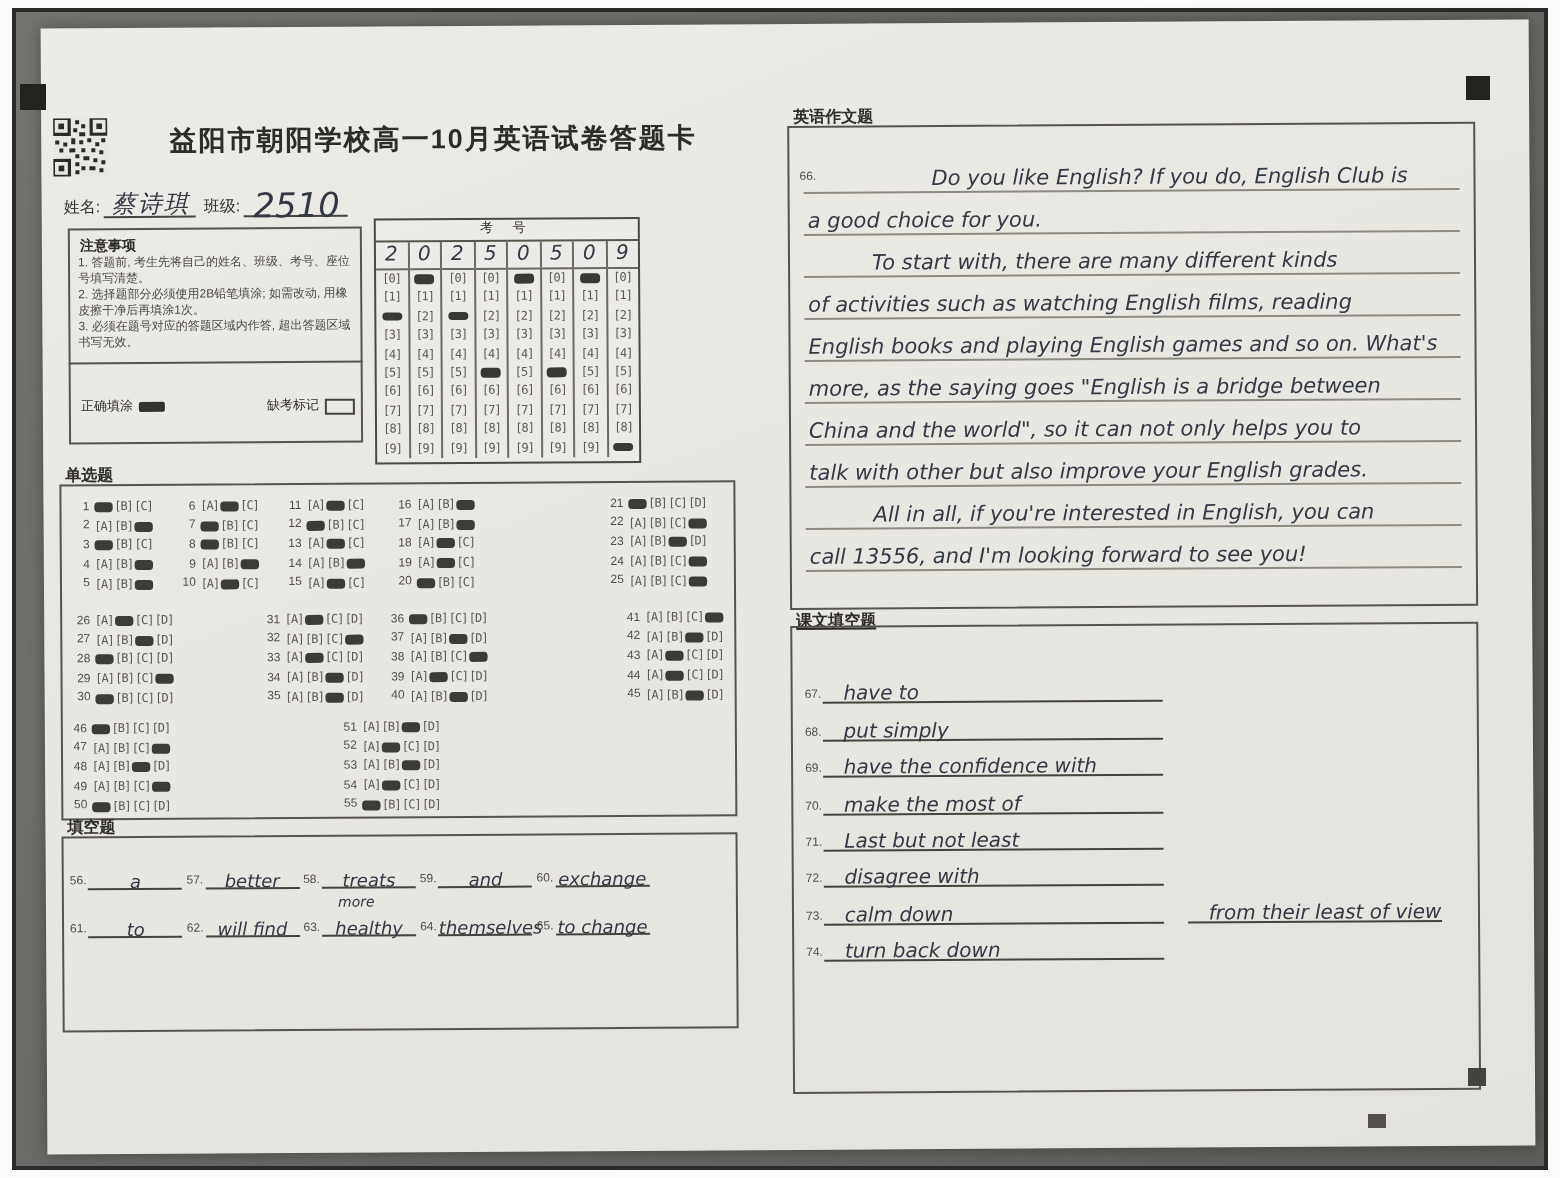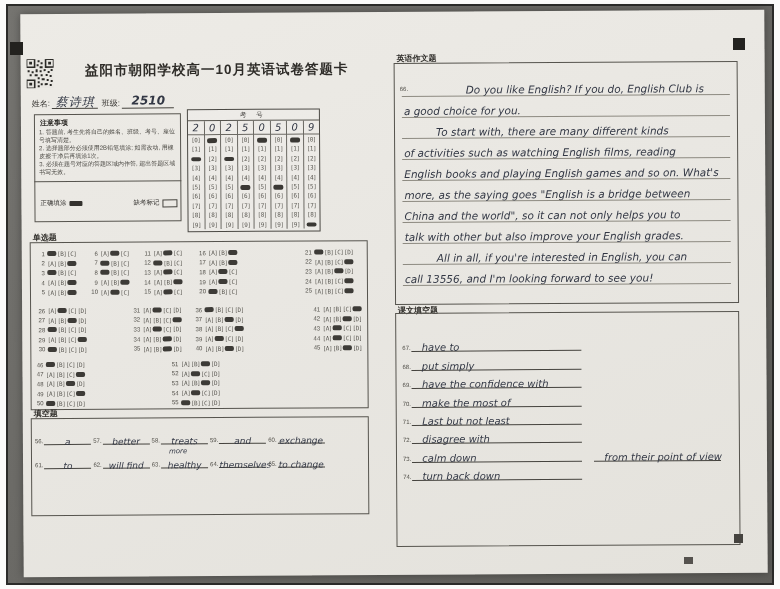--- a/index.html
+++ b/index.html
@@ -12,21 +12,21 @@
     box-shadow:0 0 8px rgba(0,0,0,0.35);}
   .reg{position:absolute;background:#23221f;}
   
   .title{position:absolute;left:0;top:48px;width:392px;text-align:center;
     font-size:13.5px;font-weight:700;color:#2e2c28;letter-spacing:1px;}
   .qr{position:absolute;left:6px;top:45px;width:27px;height:29px;}
   .fieldg{position:absolute;top:80px;height:17px;font-size:8px;color:#33312e;white-space:nowrap;}
   .uline{display:inline-block;border-bottom:1px solid #45433e;text-align:center;height:14px;vertical-align:bottom;}
   .hw{font-family:"DejaVu Sans",sans-serif;font-style:italic;color:#333845;}
   .hwname{font-size:12px;letter-spacing:1px;}
-  .hwval{font-size:12px;font-weight:bold;}
+  .hwval{font-size:17px;}
   
   .notice{position:absolute;left:13px;top:100px;width:145px;height:106px;border:1px solid #56544e;}
   .notice-title{font-size:7px;font-weight:700;color:#2f2d29;margin:3px 5px 1px;}
   .notice-item{font-size:6px;color:#4c4a45;line-height:1.25;margin:1px 4px;}
   .notice-div{position:absolute;left:-1px;right:-1px;top:66px;border-top:1px solid #56544e;}
   .notice-marks{position:absolute;left:5px;right:3px;top:84px;display:flex;align-items:center;
     font-size:6.5px;color:#33312e;gap:3px;}
   .mark-fill{display:inline-block;width:13px;height:5px;background:#34322e;border-radius:1px;}
   .mark-empty{display:inline-block;width:13px;height:6px;border:1px solid #45433e;background:transparent;}
   .spacer{flex:1;}
@@ -704,21 +704,21 @@
           </div>
           <div class="essay-line" style="padding-left: 34px;">
             <span class="hw">All in all, if you're interested in English, you can</span>
           </div>
           <div class="essay-line" style="padding-left: 2px;">
             <span class="hw">call 13556, and I'm looking forward to see you!</span>
           </div>
         </div>
     </div>
 
-    <div class="sec-label" style="left:376px;top:293px;">课文填空题</div>
+    <div class="sec-label" style="left:376px;top:293px;text-decoration:underline;">课文填空题</div>
     <div class="tb-box">
       <div class="tb-rows">
           <div class="tb-row">
             <span class="bn">67.</span>
             <span class="tline"><span class="hw tword">have to</span></span>
           </div>
           <div class="tb-row">
             <span class="bn">68.</span>
             <span class="tline"><span class="hw tword">put simply</span></span>
           </div>
@@ -734,21 +734,21 @@
             <span class="bn">71.</span>
             <span class="tline"><span class="hw tword">Last but not least</span></span>
           </div>
           <div class="tb-row">
             <span class="bn">72.</span>
             <span class="tline"><span class="hw tword">disagree with</span></span>
           </div>
           <div class="tb-row">
             <span class="bn">73.</span>
             <span class="tline"><span class="hw tword">calm down</span></span>
-            <span class="tline second"><span class="hw tword">from their point of view</span></span>
+            <span class="tline second"><span class="hw tword">from their least of view</span></span>
           </div>
           <div class="tb-row">
             <span class="bn">74.</span>
             <span class="tline"><span class="hw tword">turn back down</span></span>
           </div>
         </div>
     </div>
 
   </div>
 

